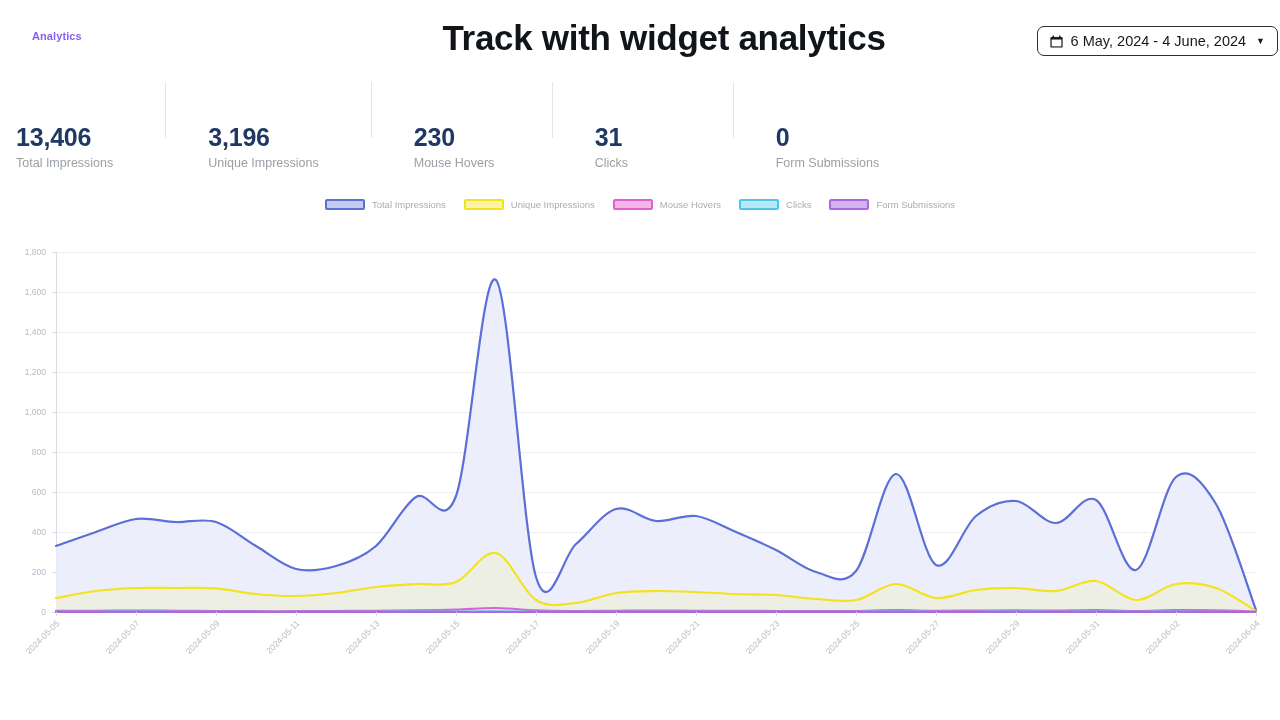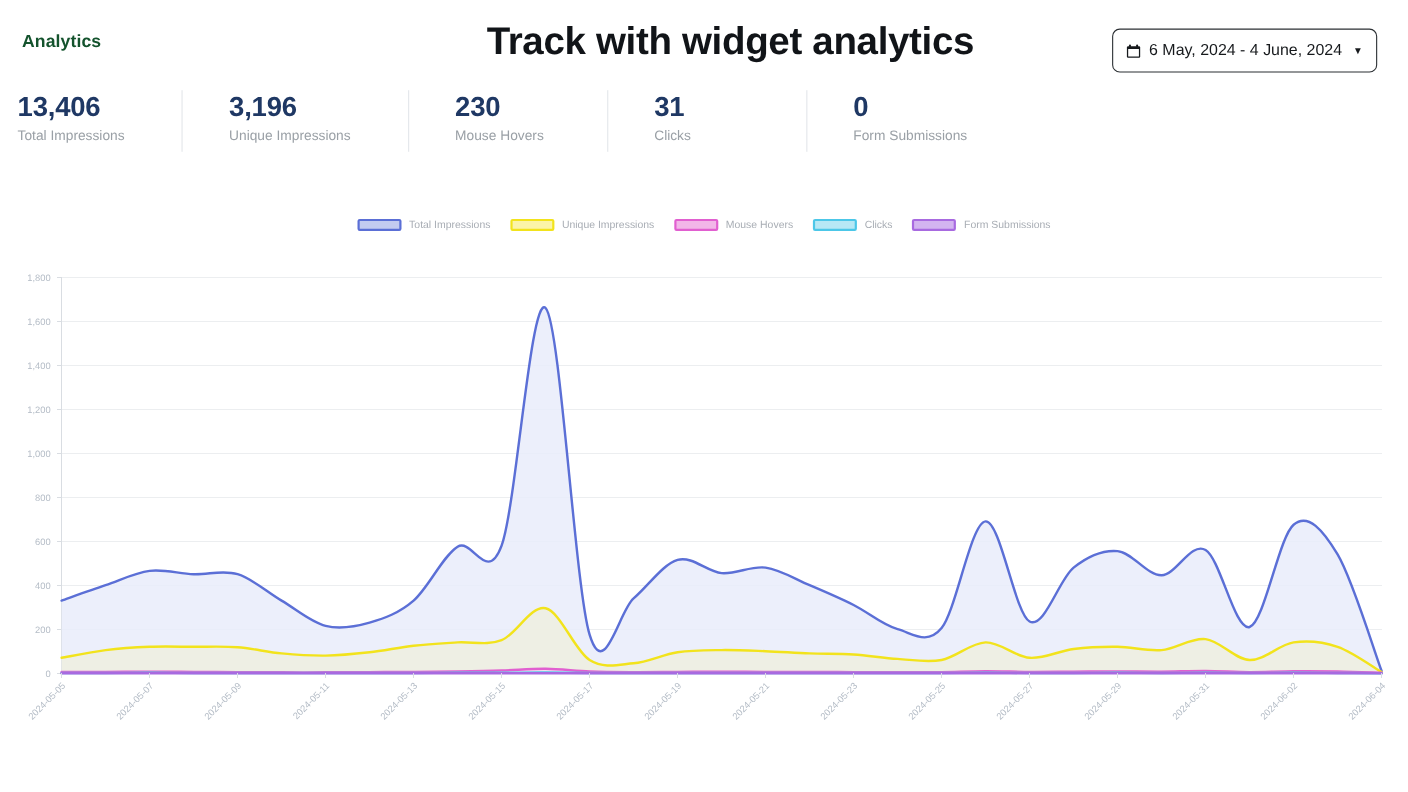--- a/index.html
+++ b/index.html
@@ -17,47 +17,47 @@
     position: relative;
   }
 
   
   .header {
     position: relative;
     height: 70px;
   }
   .brand {
     position: absolute;
-    left: 20px;
+    left: 32px;
     top: 30px;
-    font-size: 16px;
+    font-size: 11px;
     font-weight: 600;
-    color: #14532d;
+    color: #8b5cf6;
     letter-spacing: .1px;
   }
   .page-title {
     position: absolute;
     left: 0;
     right: 0;
     top: 18px;
     text-align: center;
     font-size: 35px;
     font-weight: 700;
     color: #111418;
     letter-spacing: -.3px;
     padding-left: 48px;
   }
   .daterange {
     position: absolute;
-    right: 28px;
+    right: 2px;
     top: 26px;
     display: flex;
     align-items: center;
     gap: 8px;
-    height: 40px;
+    height: 30px;
     padding: 0 12px;
     border: 1px solid #2b2f33;
     border-radius: 7px;
     background: #fff;
     font-size: 14.5px;
     color: #16191c;
     cursor: pointer;
     box-sizing: border-box;
   }
   .daterange .cal {
@@ -90,20 +90,21 @@
     border-left: 1px solid #e3e6ea;
     padding-left: 42px;
     margin-left: 0;
   }
   .stat-value {
     font-size: 25px;
     font-weight: 700;
     color: #1f3864;
     line-height: 30px;
     letter-spacing: -.2px;
+    margin-top: 40px;
   }
   .stat-label {
     font-size: 12.5px;
     color: #9aa0a6;
     line-height: 18px;
     margin-top: 2px;
     white-space: nowrap;
   }
 
   

